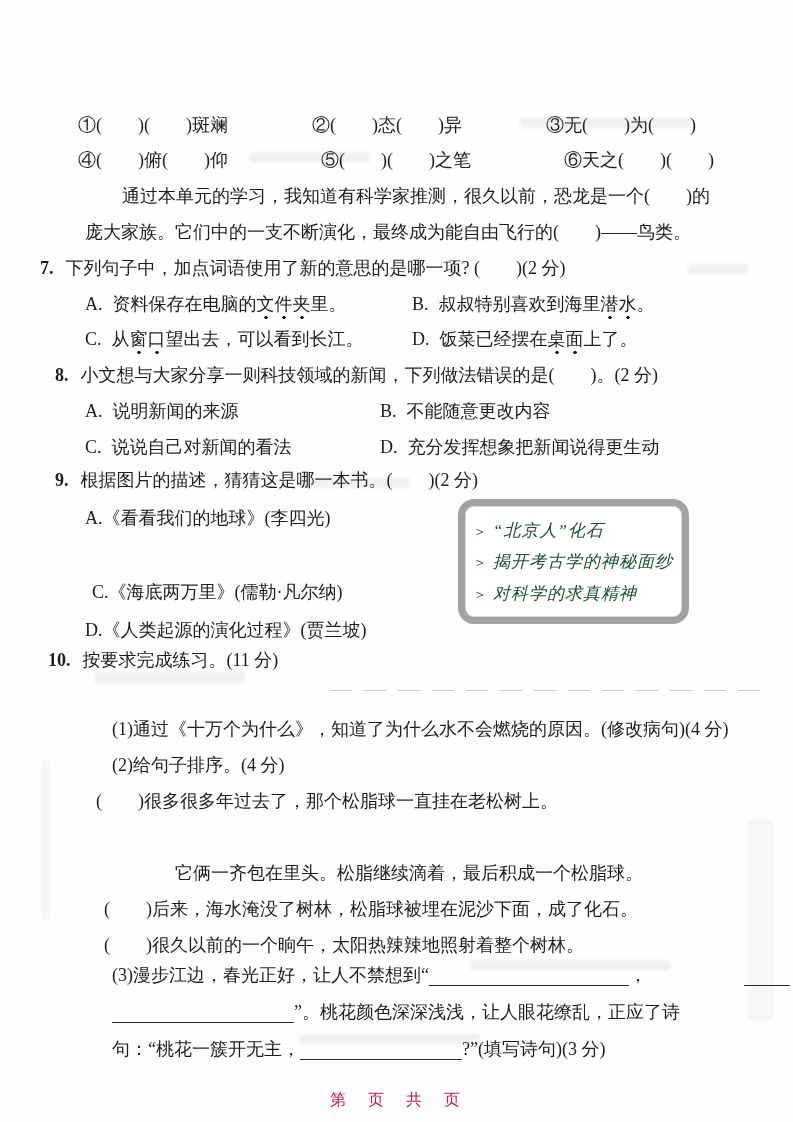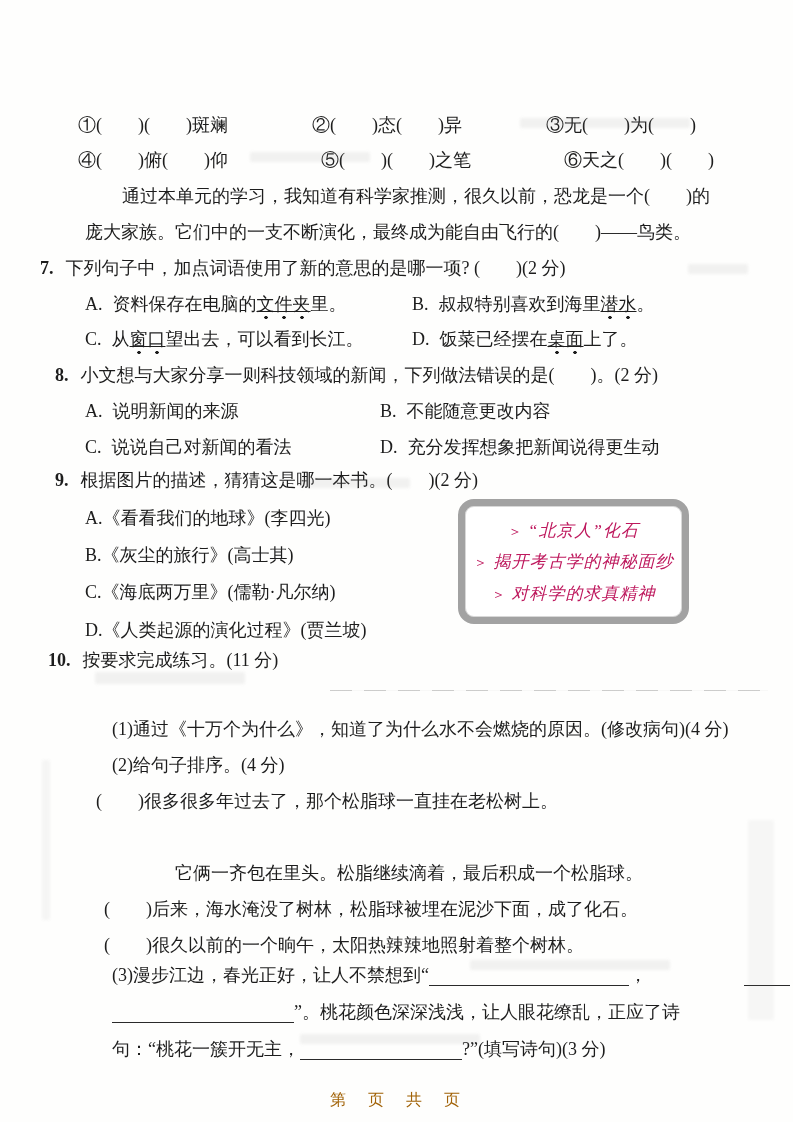--- a/index.html
+++ b/index.html
@@ -13,39 +13,38 @@
   .line { position:absolute; font-size:18px; line-height:26px; white-space:pre; }
   .qnum { font-weight:bold; margin-right:12px; }
   .row { display:flex; justify-content:space-between; }
   .opt-label { margin-right:10px; }
   .em {
     background-image: radial-gradient(circle, #1d1d1d 1.5px, transparent 1.9px);
     background-size: 18px 5px;
     background-repeat: repeat-x;
     background-position: 0 100%;
     padding-bottom: 6px;
-    text-decoration: underline;
   }
   .blank {
     display:inline-block; height:19px; vertical-align:-5px;
     border-bottom:1.3px solid #2a2a2a;
   }
   .card {
     position:absolute; left:458px; top:499px; width:231px; height:125px;
     box-sizing:border-box; background:#ffffff;
     border:7px solid #a2a2a2; border-radius:16px;
     box-shadow: inset 0 0 0 1px #d8d8d8;
     display:flex; flex-direction:column; justify-content:space-evenly;
     padding:4px 8px;
   }
-  .card-line { font-size:17px; font-style:italic; white-space:pre; color:#be185d; letter-spacing:1px;text-align:center; }
+  .card-line { font-size:17px; font-style:italic; white-space:pre; color:#14532d; letter-spacing:1px; }
   .card-bullet { font-style:normal; font-size:14px; margin-right:5px; }
   .footer {
     position:absolute; left:0; right:0; top:1090px; text-align:center;
-    font-size:16px; letter-spacing:3px; color:#a16207;
+    font-size:16px; letter-spacing:3px; color:#be185d;
     font-family:"Liberation Sans","DejaVu Sans",sans-serif;
   }
   .artifact { position:absolute; background:rgba(130,130,130,0.10); filter:blur(1.5px); border-radius:2px; }
   .faint-line {
     position:absolute; height:1px;
     background:repeating-linear-gradient(90deg, rgba(100,100,100,0.32) 0 22px, rgba(100,100,100,0.04) 22px 34px);
   }
 </style>
 </head>
 <body>
@@ -72,22 +71,21 @@
   <div class="line" style="left:412px;top:326px"><span class="opt-label">D.</span><span>饭菜已经摆在</span><span class="em">桌面</span><span>上了。</span></div>
 
   <div class="line" style="left:55px;top:362px"><span class="qnum">8.</span><span>小文想与大家分享一则科技领域的新闻，下列做法错误的是(　　)。(2 分)</span></div>
   <div class="line" style="left:85px;top:398px"><span class="opt-label">A.</span><span>说明新闻的来源</span></div>
   <div class="line" style="left:380px;top:398px"><span class="opt-label">B.</span><span>不能随意更改内容</span></div>
   <div class="line" style="left:85px;top:434px"><span class="opt-label">C.</span><span>说说自己对新闻的看法</span></div>
   <div class="line" style="left:380px;top:434px"><span class="opt-label">D.</span><span>充分发挥想象把新闻说得更生动</span></div>
 
   <div class="line" style="left:55px;top:467px"><span class="qnum">9.</span><span>根据图片的描述，猜猜这是哪一本书。(　　)(2 分)</span></div>
   <div class="line" style="left:85px;top:505px">A.《看看我们的地球》(李四光)</div>
-  <div class="line" style="left:85px;top:542px">B.《灰尘的旅行》(高士其)</div>
-  <div class="line" style="left:85px;top:579px">C.《海底两万里》(儒勒·凡尔纳)</div>
+  <div class="line" style="left:92px;top:579px">C.《海底两万里》(儒勒·凡尔纳)</div>
   <div class="line" style="left:85px;top:617px">D.《人类起源的演化过程》(贾兰坡)</div>
 
   <div class="card">
     <div class="card-line"><span class="card-bullet">＞</span><span>“北京人”化石</span></div>
     <div class="card-line"><span class="card-bullet">＞</span><span>揭开考古学的神秘面纱</span></div>
     <div class="card-line"><span class="card-bullet">＞</span><span>对科学的求真精神</span></div>
   </div>
 
   <div class="line" style="left:48px;top:647px"><span class="qnum">10.</span><span>按要求完成练习。(11 分)</span></div>
 

